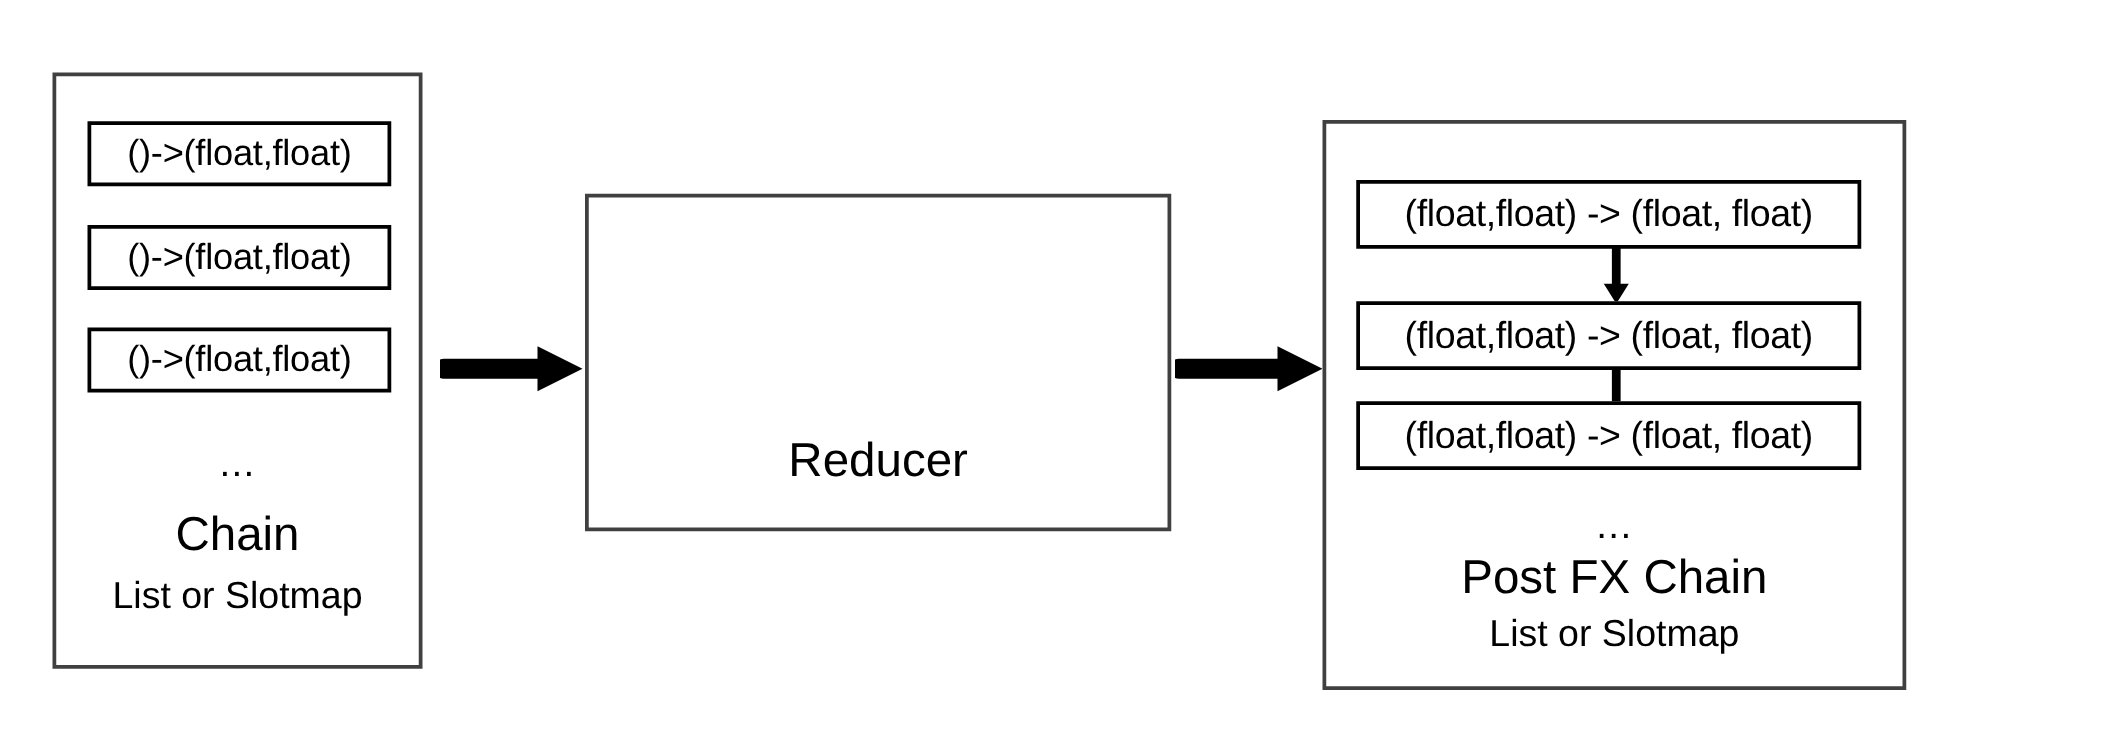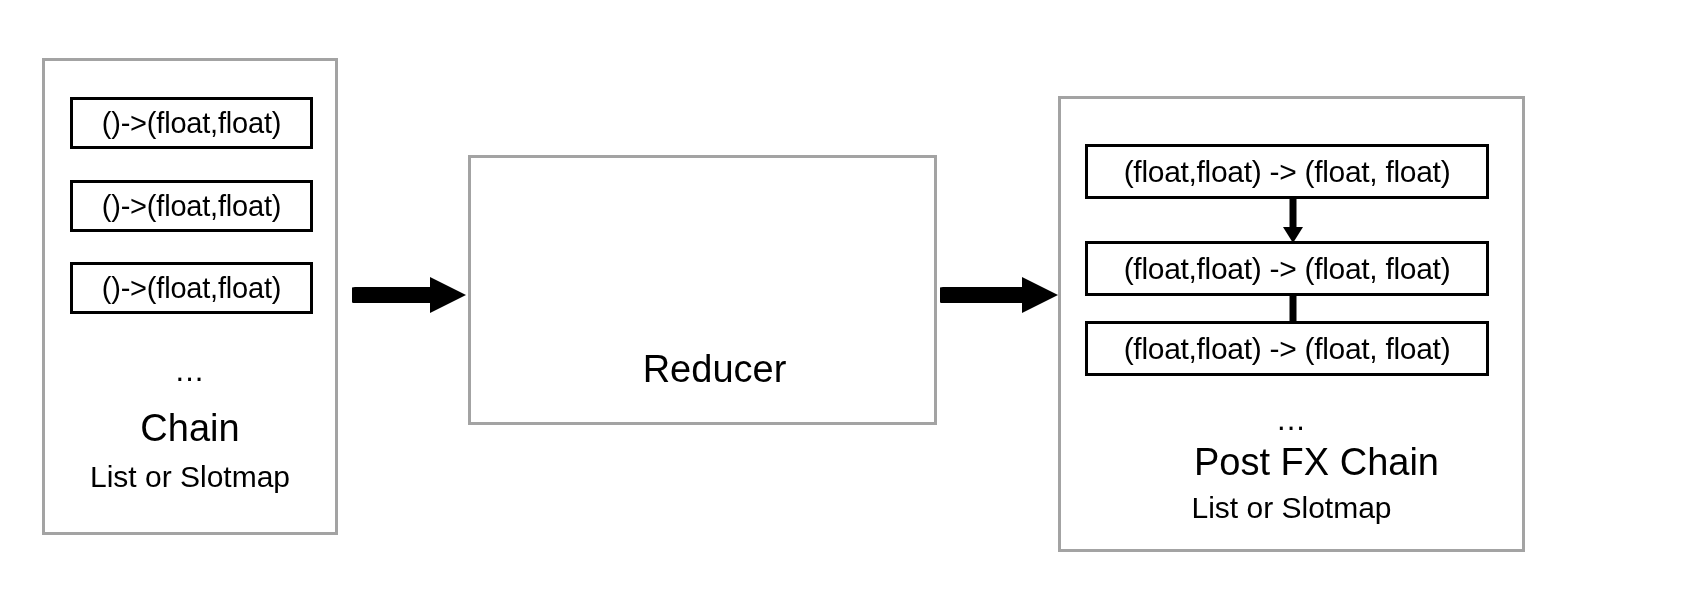--- a/index.html
+++ b/index.html
@@ -17,21 +17,21 @@
     width: 1694px;
     height: 600px;
     background: #ffffff;
     overflow: hidden;
   }
 
   
   .outer-box {
     position: absolute;
     box-sizing: border-box;
-    border: 3px solid #a3a3a3;
+    border: 3px solid #404040;
     background: #ffffff;
   }
   .inner-box {
     position: absolute;
     box-sizing: border-box;
     border: 3px solid #000000;
     background: #ffffff;
     display: flex;
     align-items: center;
     justify-content: center;
@@ -63,21 +63,20 @@
     font-size: 38px;
   }
   .sub-label {
     font-size: 30px;
   }
   .reducer-sig {
     font-size: 31px;
   }
   .reducer-title {
     font-size: 38px;
-    padding-left: 12px;
   }
 
   
   .arrow-h {
     position: absolute;
   }
   .arrow-v {
     position: absolute;
   }
 </style>
@@ -150,18 +149,18 @@
         <polygon points="4,30 14,46 24,30" fill="#000000"></polygon>
       </svg>
     </div>
 
     <div class="inner-box" style="left:24px; top:222px; width:404px; height:55px;">
       <span class="sig-text-wide">(float,float) -&gt; (float, float)</span>
     </div>
 
     <div class="label ellipsis" style="left:0; top:305px; width:461px;">...</div>
 
-    <div class="label title-label" style="left:0; top:344px; width:461px;margin-left:25px;">Post FX Chain</div>
+    <div class="label title-label" style="left:0; top:344px; width:461px;">Post FX Chain</div>
 
     <div class="label sub-label" style="left:0; top:394px; width:461px;">List or Slotmap</div>
   </div>
 
 </div>
 
 </body></html>

